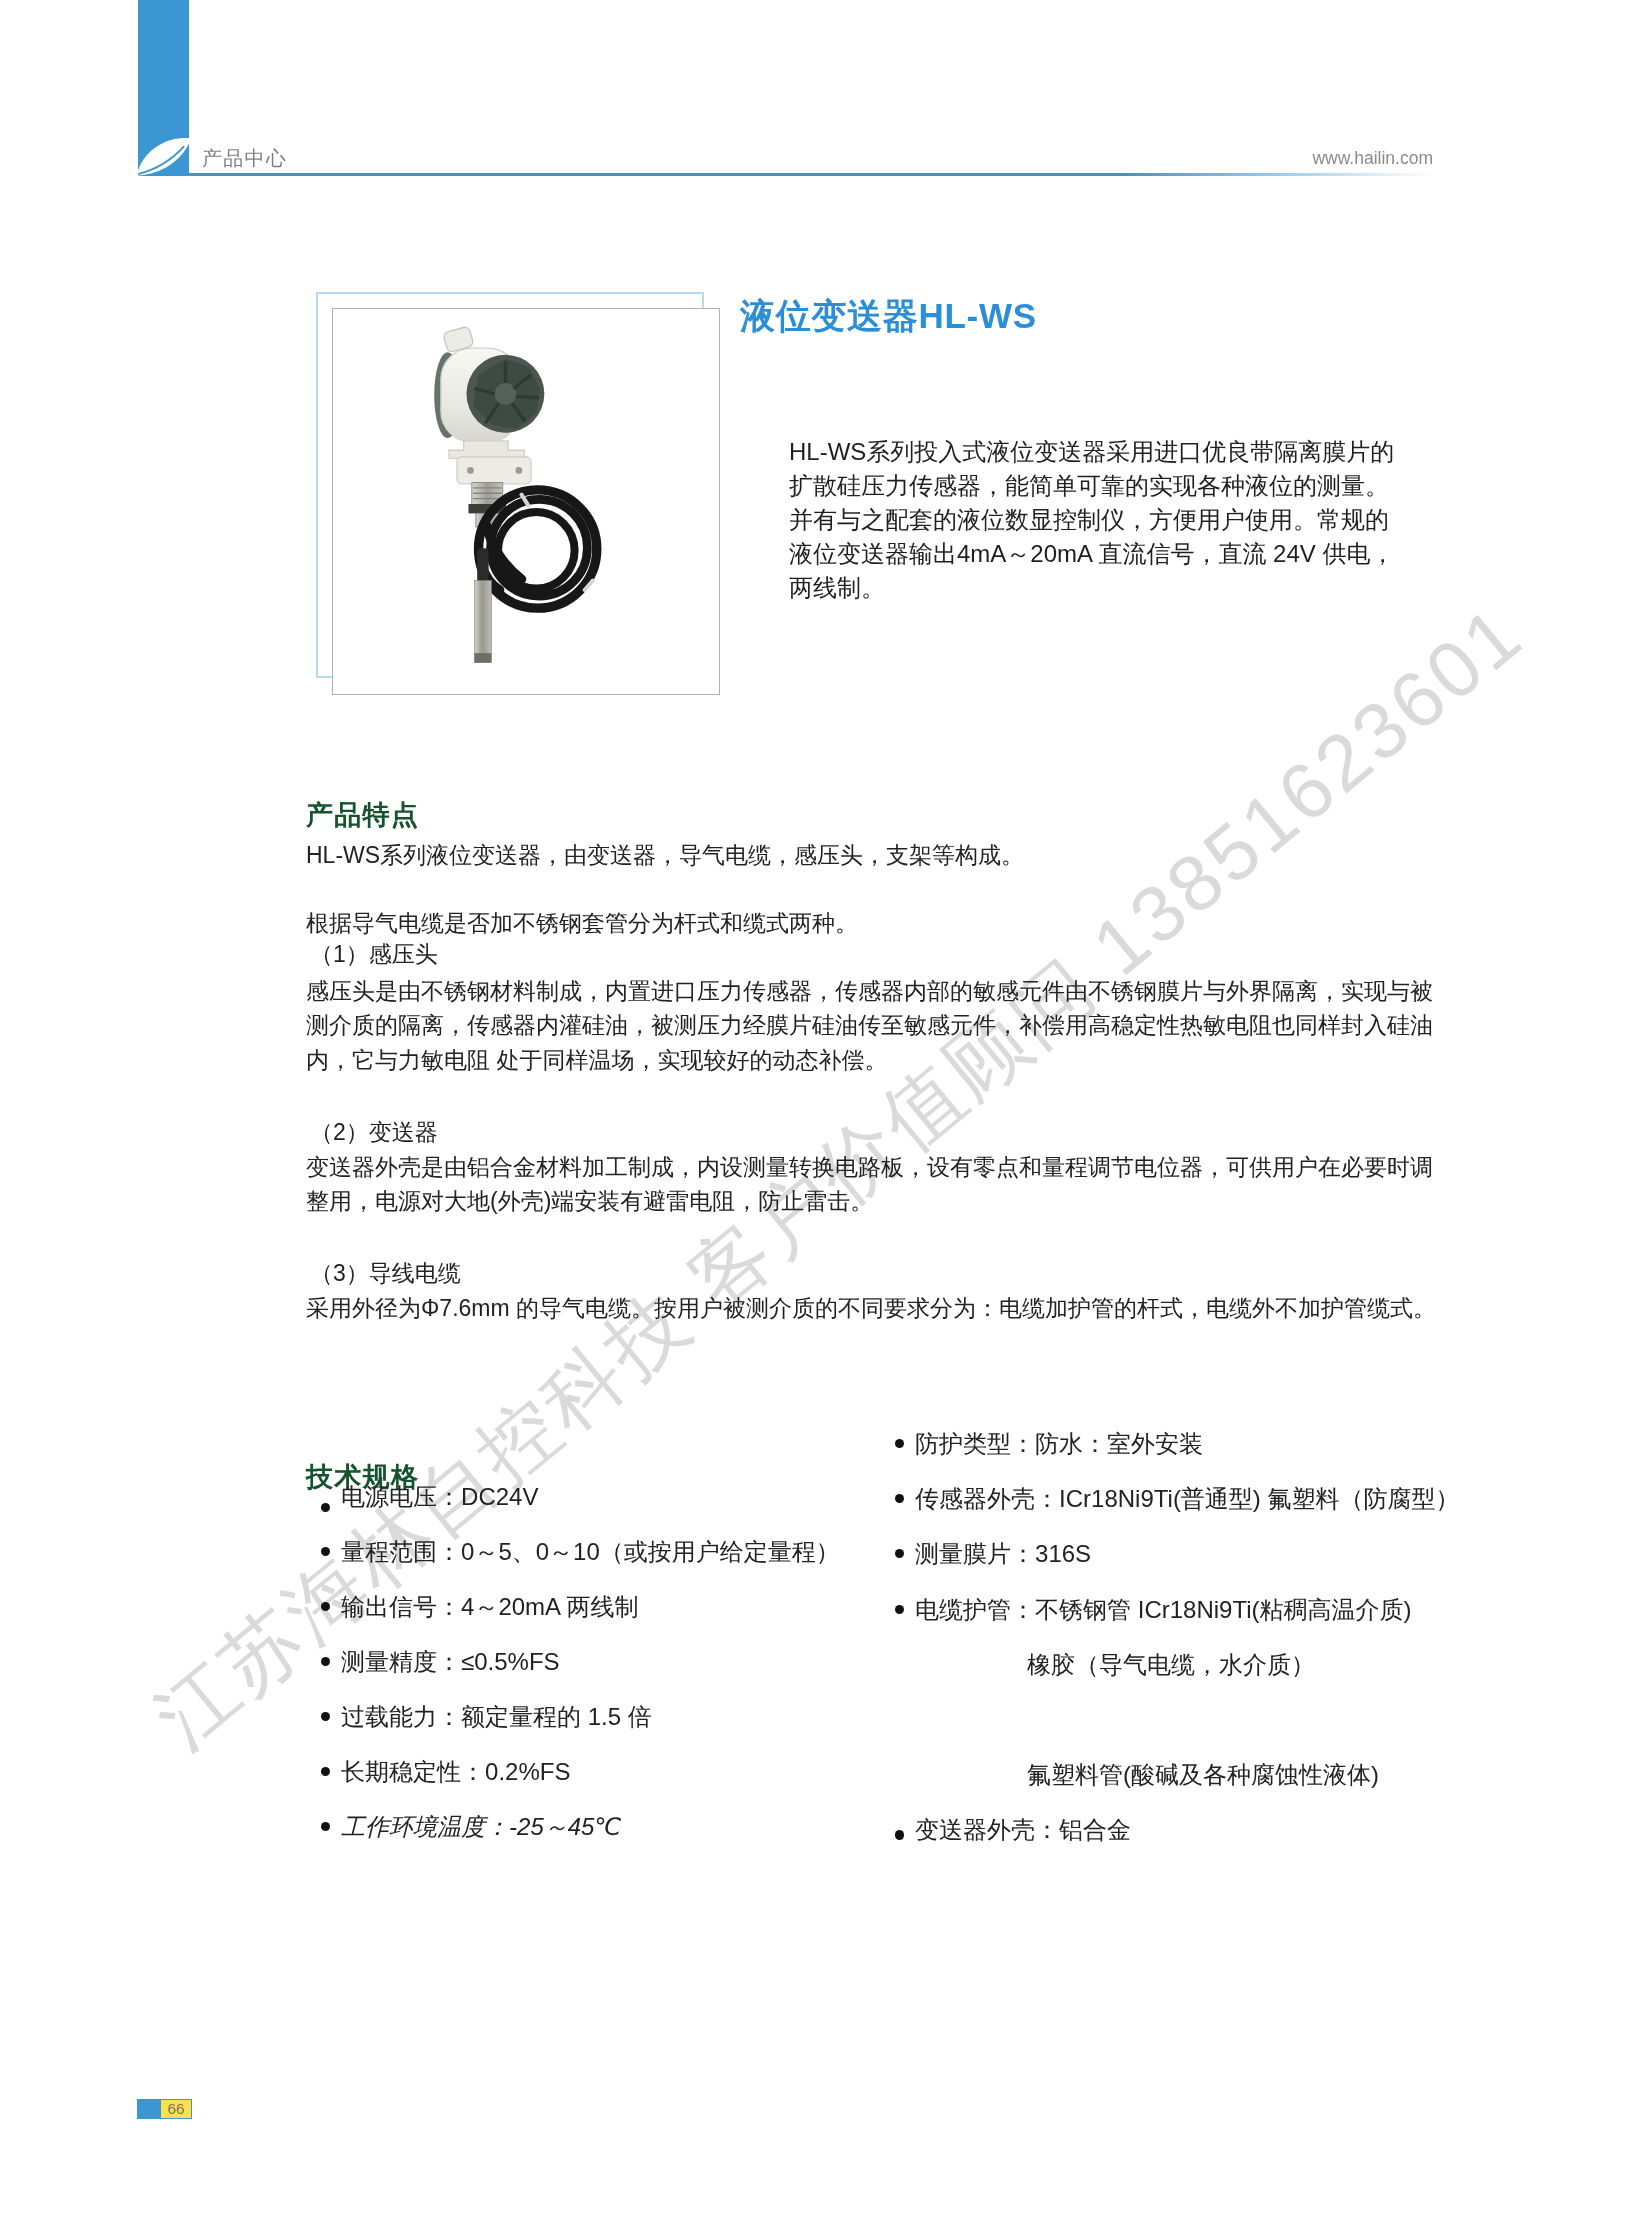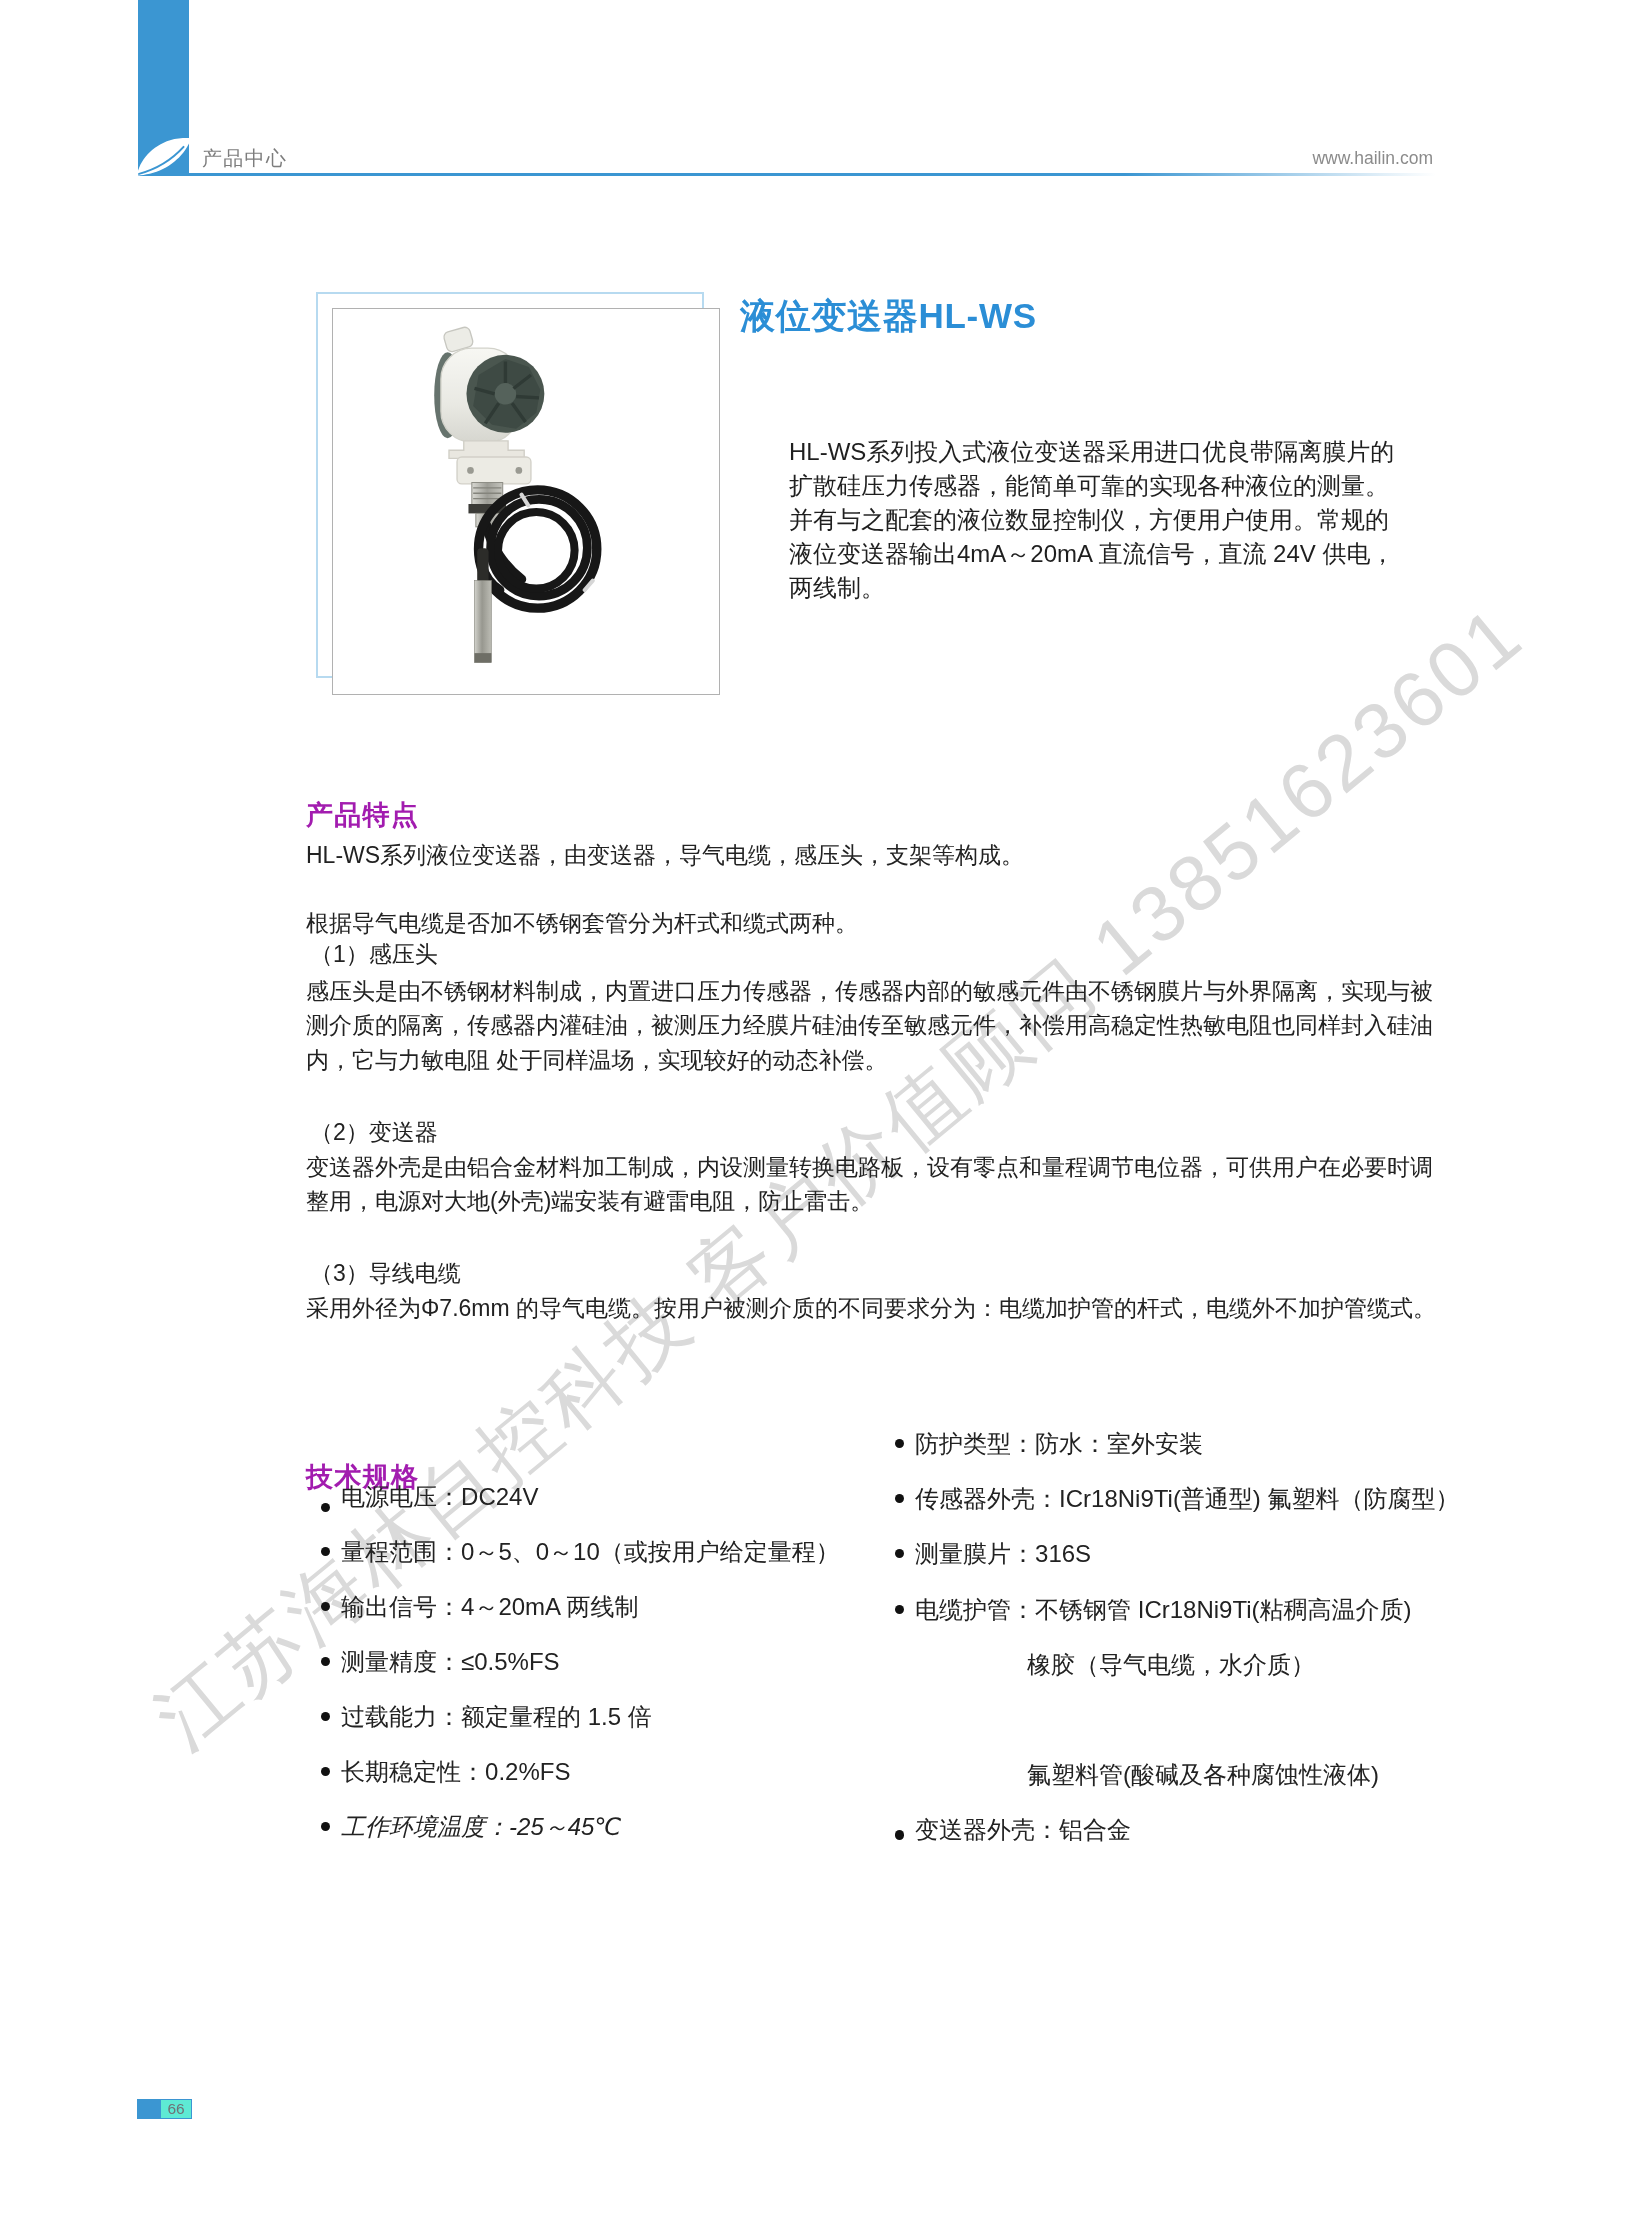--- a/index.html
+++ b/index.html
@@ -25,32 +25,32 @@
   }
   
   .img-frame-blue{position:absolute;left:316px;top:292px;width:388px;height:386px;border:2.7px solid #b7daf0;box-sizing:border-box;z-index:1;}
   .img-frame-gray{position:absolute;left:332px;top:308px;width:388px;height:387px;border:1.3px solid #b1b1b1;box-sizing:border-box;background:#ffffff;z-index:2;}
   .product-photo{position:absolute;left:363px;top:309px;width:309px;height:390px;z-index:3;}
   
   .product-title{position:absolute;left:740px;top:293px;font-size:35px;font-weight:bold;color:#2b8ed6;z-index:4;letter-spacing:0.7px;}
   .desc{position:absolute;left:789px;top:435px;width:591px;z-index:4;}
   .desc div{font-size:24px;line-height:34px;height:34px;white-space:nowrap;}
   
-  .sec-heading{position:absolute;left:306px;font-size:27px;font-weight:bold;color:#a21caf;z-index:4;letter-spacing:1.3px;}
+  .sec-heading{position:absolute;left:306px;font-size:27px;font-weight:bold;color:#14532d;z-index:4;letter-spacing:1.3px;}
   .bodyline{position:absolute;left:306px;width:1048px;font-size:23px;line-height:34px;color:#222;z-index:4;white-space:nowrap;}
   .subtitle{position:absolute;left:310px;font-size:23px;color:#222;z-index:4;white-space:nowrap;}
   
   .spec-row{position:absolute;display:flex;align-items:flex-start;z-index:4;}
   .spec-dot{width:9.4px;height:9.4px;border-radius:50%;background:#111;margin:10.7px 10.7px 0 0;flex:none;}
   .spec-text{font-size:24px;line-height:31px;color:#222;white-space:nowrap;}
   .spec-indent{padding-left:132px;}
   
   .page-badge{
     position:absolute;left:137px;top:2099px;width:55px;height:20px;
-    border:1.3px solid #3b96d2;box-sizing:border-box;background:#5eead4;z-index:4;display:flex;
+    border:1.3px solid #3b96d2;box-sizing:border-box;background:#fde047;z-index:4;display:flex;
   }
   .page-badge .blue-block{width:23px;height:100%;background:#3b96d2;flex:none;}
   .page-badge .num{flex:1;text-align:center;font-size:15.5px;line-height:17.5px;color:#6f7276;}
 </style>
 </head>
 <body>
 
 <div class="page">
 
   <div class="watermark">江苏海林自控科技 客户价值顾问 13851623601</div>

